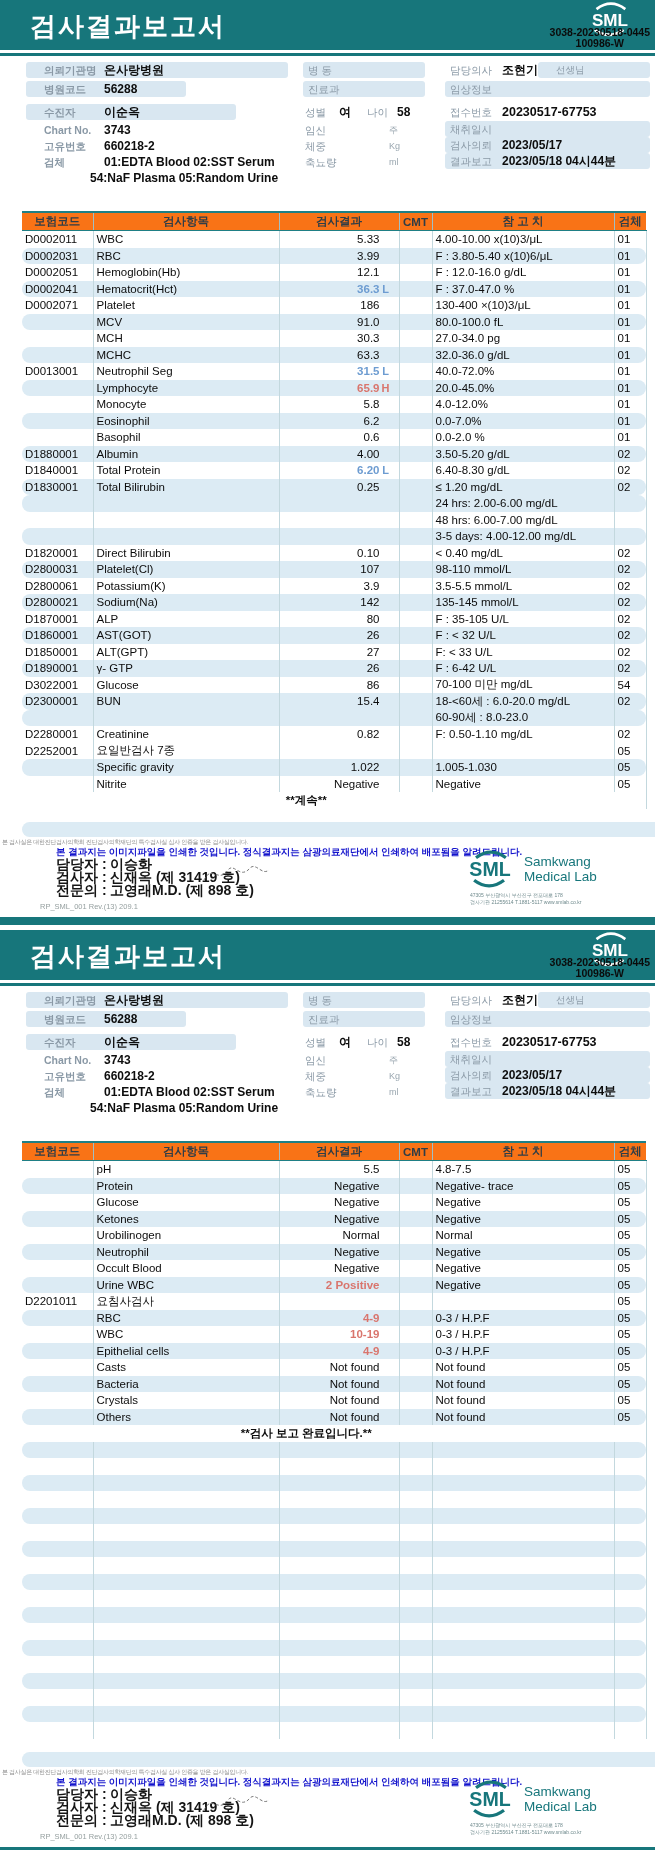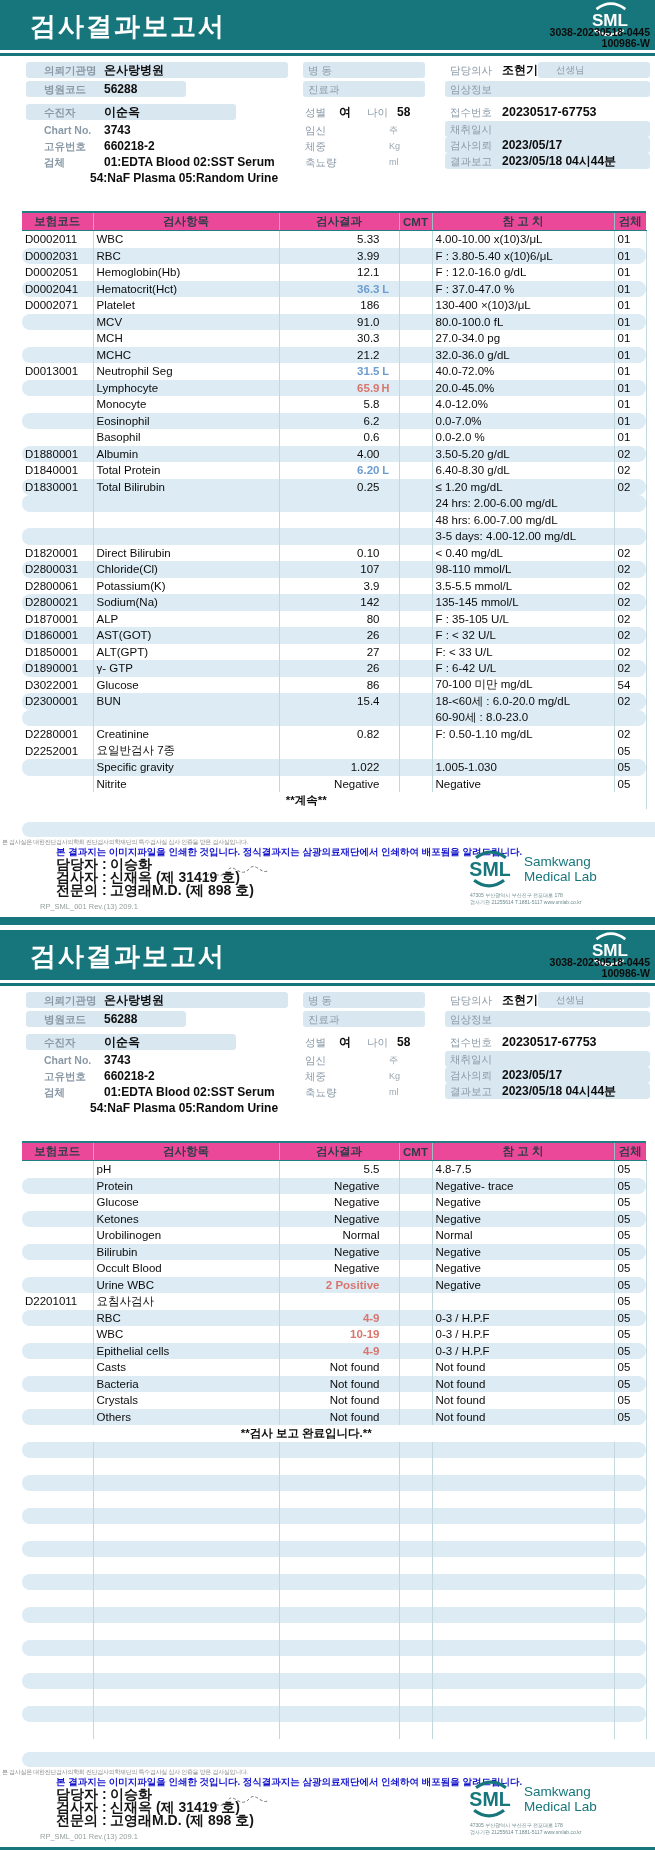--- a/index.html
+++ b/index.html
@@ -5,37 +5,37 @@
   html,body{margin:0;padding:0;background:#fff;}
   body{width:655px;font-family:"Liberation Sans","DejaVu Sans",sans-serif;-webkit-font-smoothing:antialiased;}
   .page{position:relative;width:655px;height:925px;background:#fff;overflow:hidden;}
   .pg2{margin-top:5px;}
 
   
   .hdr-bar{position:absolute;left:0;top:0;right:0;height:50px;background:#17767b;}
   .hdr-line{position:absolute;left:0;top:53px;right:0;height:3px;background:#17767b;}
   .hdr-title{position:absolute;left:30px;top:9px;color:#fff;font-size:26px;font-weight:bold;letter-spacing:2px;}
   .hdr-logo{position:absolute;right:18px;top:1px;width:54px;height:36px;}
-  .hdr-docno{position:absolute;right:5px;top:27px;text-align:right;font-size:10.5px;line-height:11px;font-weight:bold;color:#0b0b0b;z-index:3;}
+  .hdr-docno{position:absolute;right:5px;top:27px;text-align:center;font-size:10.5px;line-height:11px;font-weight:bold;color:#0b0b0b;z-index:3;}
 
   
   .frow{position:absolute;height:16px;line-height:16px;white-space:nowrap;font-size:10.5px;}
   .bg{background:#d9e7f1;border-radius:3px;}
   .bgbox{position:absolute;background:#d9e7f1;border-radius:3px;height:16px;line-height:16px;}
   .lbl{color:#8a99a6;font-size:10.5px;display:inline-block;vertical-align:top;}
   .val{color:#0d0d0d;font-weight:bold;font-size:12px;display:inline-block;vertical-align:top;}
   .lw60{width:60px;padding-left:18px;font-weight:bold;}
   .lw52{width:52px;padding-left:5px;}
   .lw38{width:38px;}
   .unit{position:absolute;left:84px;color:#9aa7b0;font-size:9px;}
   .specimen2{position:absolute;left:64px;top:16px;}
 
   
   .tbl{position:absolute;left:22px;top:211px;border-collapse:collapse;table-layout:fixed;}
-  .tbl th{background:#ec4899;border-top:2px solid #1f7f85;border-bottom:1px solid #1f7f85;height:17px;padding:0;font-size:11.5px;font-weight:bold;color:#2e3d47;}
+  .tbl th{background:#f97316;border-top:2px solid #1f7f85;border-bottom:1px solid #1f7f85;height:17px;padding:0;font-size:11.5px;font-weight:bold;color:#2e3d47;}
   .tbl th:not(:first-child){border-left:1px solid #9fbfc6;}
   .tbl td{height:16.5px;padding:0 3px;font-size:11.5px;color:#0c0c0c;overflow:hidden;white-space:nowrap;}
   .tbl tbody td:not(:first-child){border-left:1px solid #c3d8de;}
   .tbl tbody td:last-child{border-right:1px solid #c3d8de;}
   tr.stripe td{background:#dcebf4;}
   tr.stripe td:first-child{border-radius:8px 0 0 8px;}
   tr.stripe td:last-child{border-radius:0 8px 8px 0;}
   .td-code{font-size:11px;padding-left:6px;}
   .td-name{padding-left:8px;}
   .rv{display:inline-block;width:calc(100% - 16px);text-align:right;}
@@ -212,21 +212,21 @@
             <td class="td-code"></td>
             <td class="td-name">MCH</td>
             <td class="td-res"><span class="rv ">30.3</span><span class="rf "></span></td>
             <td class="td-cmt"></td>
             <td class="td-ref">27.0-34.0 pg</td>
             <td class="td-spec">01</td>
           </tr>
           <tr class="stripe">
             <td class="td-code"></td>
             <td class="td-name">MCHC</td>
-            <td class="td-res"><span class="rv ">21.2</span><span class="rf "></span></td>
+            <td class="td-res"><span class="rv ">63.3</span><span class="rf "></span></td>
             <td class="td-cmt"></td>
             <td class="td-ref">32.0-36.0 g/dL</td>
             <td class="td-spec">01</td>
           </tr>
           <tr>
             <td class="td-code">D0013001</td>
             <td class="td-name">Neutrophil Seg</td>
             <td class="td-res"><span class="rv low">31.5</span><span class="rf low">L</span></td>
             <td class="td-cmt"></td>
             <td class="td-ref">40.0-72.0%</td>
@@ -315,21 +315,21 @@
           <tr>
             <td class="td-code">D1820001</td>
             <td class="td-name">Direct Bilirubin</td>
             <td class="td-res"><span class="rv ">0.10</span><span class="rf "></span></td>
             <td class="td-cmt"></td>
             <td class="td-ref">&lt; 0.40 mg/dL</td>
             <td class="td-spec">02</td>
           </tr>
           <tr class="stripe">
             <td class="td-code">D2800031</td>
-            <td class="td-name">Chloride(Cl)</td>
+            <td class="td-name">Platelet(Cl)</td>
             <td class="td-res"><span class="rv ">107</span><span class="rf "></span></td>
             <td class="td-cmt"></td>
             <td class="td-ref">98-110 mmol/L</td>
             <td class="td-spec">02</td>
           </tr>
           <tr>
             <td class="td-code">D2800061</td>
             <td class="td-name">Potassium(K)</td>
             <td class="td-res"><span class="rv ">3.9</span><span class="rf "></span></td>
             <td class="td-cmt"></td>
@@ -603,21 +603,21 @@
           <tr>
             <td class="td-code"></td>
             <td class="td-name">Urobilinogen</td>
             <td class="td-res"><span class="rv ">Normal</span><span class="rf "></span></td>
             <td class="td-cmt"></td>
             <td class="td-ref">Normal</td>
             <td class="td-spec">05</td>
           </tr>
           <tr class="stripe">
             <td class="td-code"></td>
-            <td class="td-name">Bilirubin</td>
+            <td class="td-name">Neutrophil</td>
             <td class="td-res"><span class="rv ">Negative</span><span class="rf "></span></td>
             <td class="td-cmt"></td>
             <td class="td-ref">Negative</td>
             <td class="td-spec">05</td>
           </tr>
           <tr>
             <td class="td-code"></td>
             <td class="td-name">Occult Blood</td>
             <td class="td-res"><span class="rv ">Negative</span><span class="rf "></span></td>
             <td class="td-cmt"></td>

